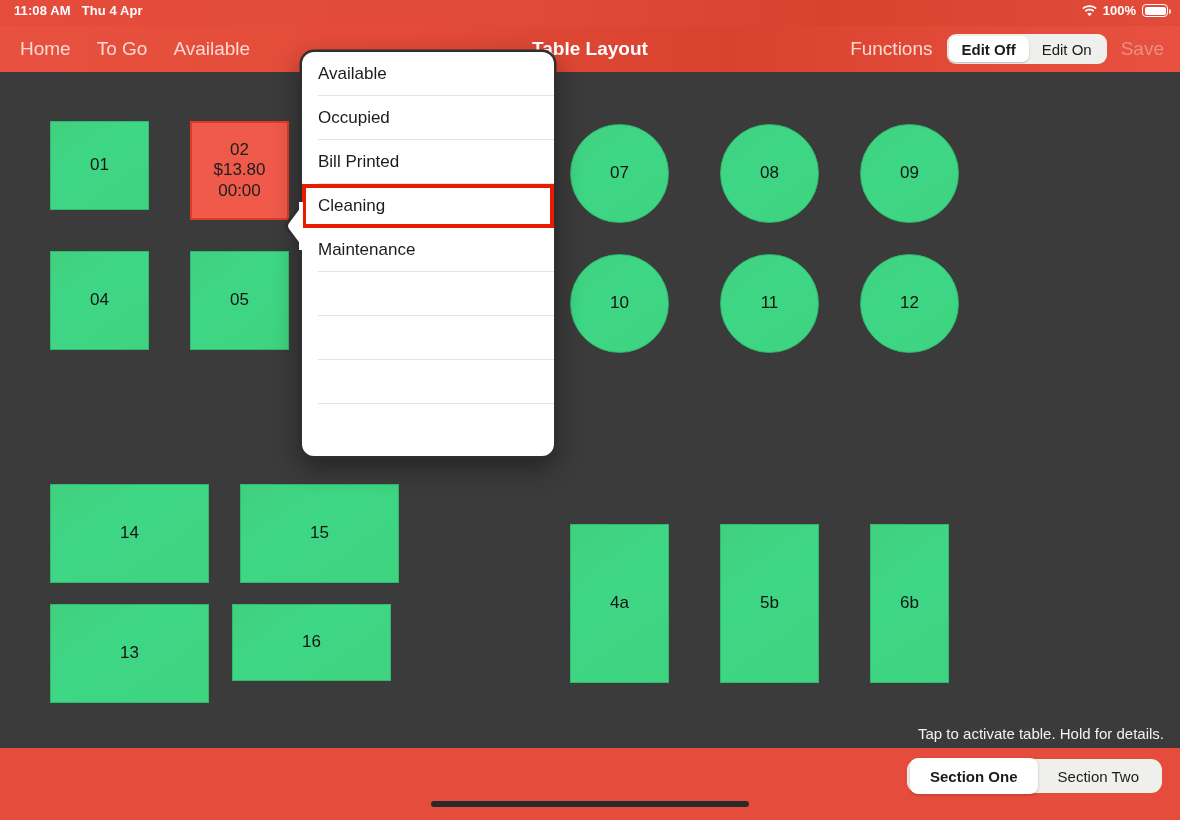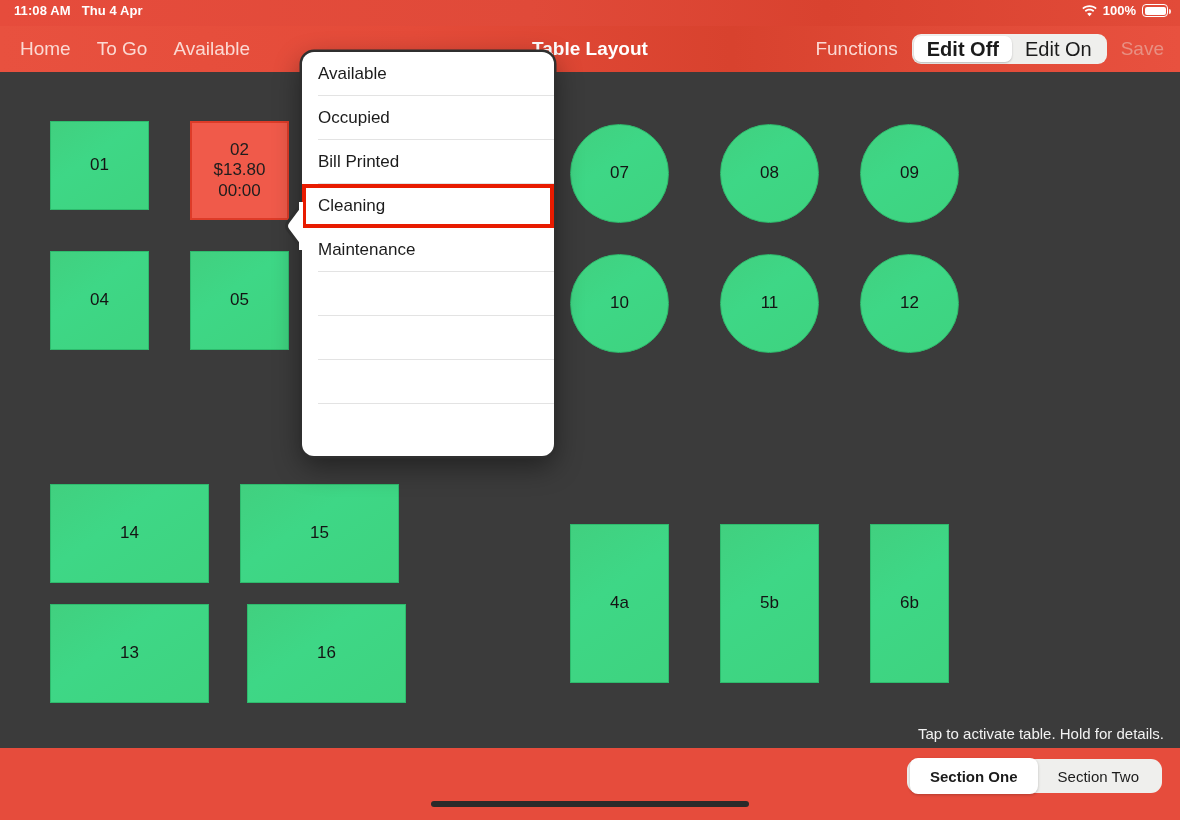--- a/index.html
+++ b/index.html
@@ -38,21 +38,21 @@
   .nav-left .navlink{ color:#fbd9d3; font-size:19px; }
   .nav-title{ position:absolute; left:0; top:0; width:1180px; height:46px;
     display:flex; align-items:center; justify-content:center;
     color:#ffffff; font-size:19px; font-weight:bold; }
   .nav-right{ position:absolute; right:16px; top:0; height:46px; display:flex; align-items:center; gap:14px; }
   .nav-right .navlink{ color:#fbd9d3; font-size:19px; }
   .seg{
     display:flex; background:#efefed; border-radius:9px; padding:2px; height:30px; align-items:center;
   }
   .seg .segbtn{
-    font-size:20px; color:#1b1b1b; padding:0 13px; height:26px; display:flex; align-items:center;
+    font-size:15px; color:#1b1b1b; padding:0 13px; height:26px; display:flex; align-items:center;
     border-radius:7px; white-space:nowrap;
   }
   .seg .segbtn.active{ background:#fff; box-shadow:0 1px 2px rgba(0,0,0,.22); font-weight:bold; }
   .save-dim{ color:#e89083; font-size:19px; }
 
   
   .canvas{ position:absolute; top:72px; left:0; width:1180px; height:676px; background:#3b3b3b; }
 
   .table{
     position:absolute;
@@ -172,21 +172,21 @@
         <div class="table avail circle" style="left: 720px; top: 52px; width: 99px; height: 99px;">08</div>
         <div class="table avail circle" style="left: 860px; top: 52px; width: 99px; height: 99px;">09</div>
         <div class="table avail" style="left: 50px; top: 179px; width: 99px; height: 99px;">04</div>
         <div class="table avail" style="left: 190px; top: 179px; width: 99px; height: 99px;">05</div>
         <div class="table avail circle" style="left: 570px; top: 182px; width: 99px; height: 99px;">10</div>
         <div class="table avail circle" style="left: 720px; top: 182px; width: 99px; height: 99px;">11</div>
         <div class="table avail circle" style="left: 860px; top: 182px; width: 99px; height: 99px;">12</div>
         <div class="table avail" style="left: 50px; top: 412px; width: 159px; height: 99px;">14</div>
         <div class="table avail" style="left: 240px; top: 412px; width: 159px; height: 99px;">15</div>
         <div class="table avail" style="left: 50px; top: 532px; width: 159px; height: 99px;">13</div>
-        <div class="table avail" style="left: 247px; top: 532px; width: 159px; height: 99px;">16</div>
+        <div class="table avail" style="left: 232px; top: 532px; width: 159px; height: 77px;">16</div>
         <div class="table avail" style="left: 570px; top: 452px; width: 99px; height: 159px;">4a</div>
         <div class="table avail" style="left: 720px; top: 452px; width: 99px; height: 159px;">5b</div>
         <div class="table avail" style="left: 870px; top: 452px; width: 79px; height: 159px;">6b</div>
       </div>
     <div class="hint">Tap to activate table. Hold for details.</div>
   </div>
 
   <div class="popover">
     <svg class="pop-notch" viewBox="0 0 18 48">
       <path d="M18 0 L3 20 Q0 24 3 28 L18 48 Z" fill="#ffffff" stroke="#2f2f2f" stroke-width="3"></path>

